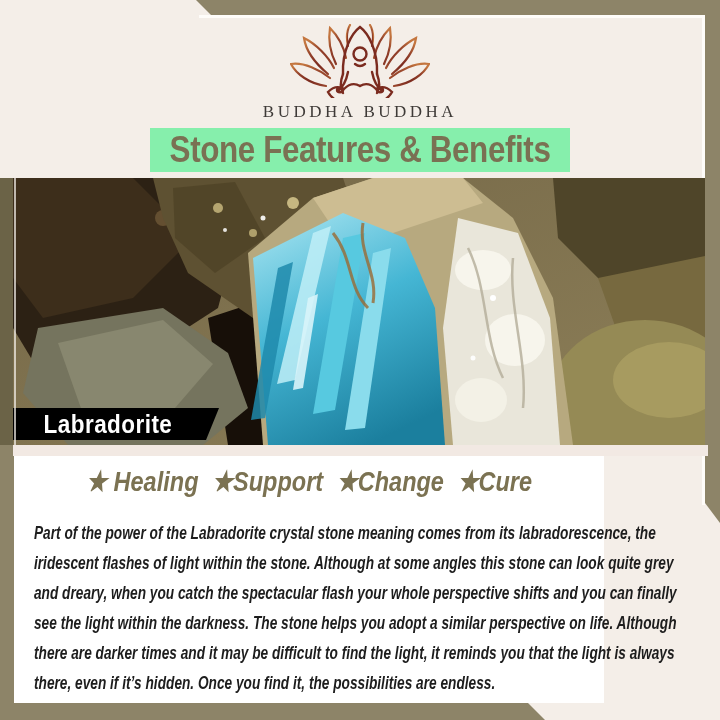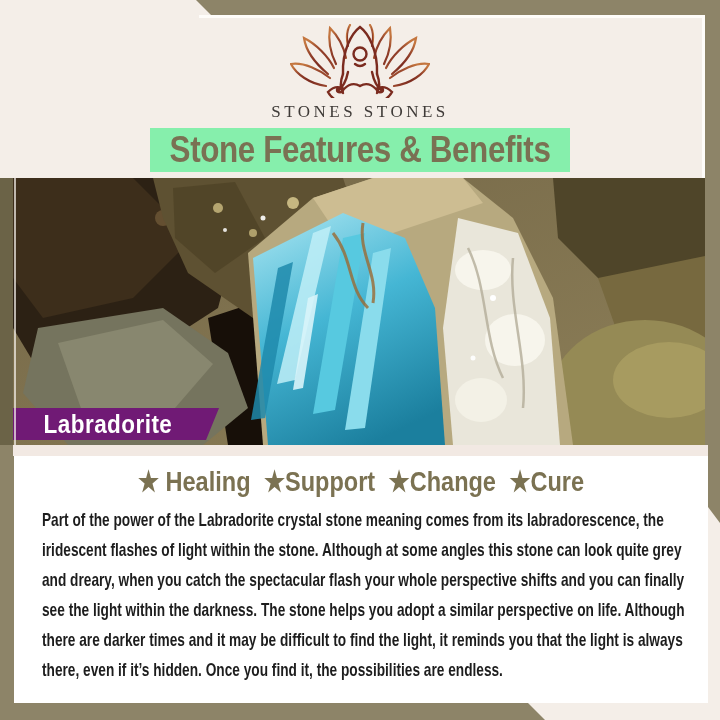--- a/index.html
+++ b/index.html
@@ -30,34 +30,34 @@
   .banner { position:absolute; top:128px; left:150px; width:420px; height:44px;
             background:#86efac; display:flex; align-items:center; justify-content:center; }
   .banner-title { font-size:37px; font-weight:bold; color:#7a7153; white-space:nowrap;
                   transform:scaleX(0.85); letter-spacing:-0.5px; }
 
   
   .photo { position:absolute; left:13px; top:178px; width:692px; height:267px; display:block; }
 
   
   .caption { position:absolute; left:13px; top:408px; width:206px; height:32px;
-             background:#701a75; display:flex; align-items:center;
+             background:#000000; display:flex; align-items:center;
              clip-path:polygon(0 0,100% 0,calc(100% - 13px) 100%,0 100%); }
   .caption-text { padding-left:34px; color:#ffffff; font-size:25px; font-weight:bold;
                   letter-spacing:0.5px; transform:scaleX(0.9); transform-origin:left center;
                   white-space:nowrap; }
 
   
   .strip { position:absolute; left:13px; top:445px; width:695px; height:11px; background:#f2e9e3; }
-  .panel { position:absolute; left:14px; top:456px; width:694px; height:247px; background:#ffffff; }
+  .panel { position:absolute; left:14px; top:456px; width:590px; height:247px; background:#ffffff;font-style:italic; }
   .benefits-row { margin-top:9px; display:flex; justify-content:center; gap:16px;
                   font-size:28px; font-weight:bold; color:#7b7252; white-space:nowrap;
                   transform:scaleX(0.84); }
   .benefit-item { white-space:pre; }
-  .body-text { margin-top:7px; padding-left:28px; }
+  .body-text { margin-top:20px; padding-left:20px; }
   .body-line { font-size:19px; font-weight:bold; color:#1d1d1d; line-height:30px;
                white-space:nowrap; transform:scaleX(0.72); transform-origin:left center; }
 </style>
 </head>
 <body>
 
 <div class="page">
 
   <div class="bar-top"></div>
   <div class="bar-right"></div>
@@ -99,21 +99,21 @@
         <path d="M 82,48 C 84,58 87,63 92,67"></path>
         <path d="M 53,50 C 50,58 50,64 53,69"></path>
         <path d="M 87,50 C 90,58 90,64 87,69"></path>
 
         <path d="M 38,68 C 43,78 58,82 70,82 C 82,82 97,78 102,68 C 97,63 91,62 86,65 C 81,60 75,59 70,62 C 65,59 59,60 54,65 C 49,62 43,63 38,68 Z"></path>
 
         <ellipse cx="50" cy="66" rx="3" ry="2.2"></ellipse>
         <ellipse cx="90" cy="66" rx="3" ry="2.2"></ellipse>
       </g>
     </svg>
-    <div class="brand-name">STONES STONES</div>
+    <div class="brand-name">BUDDHA BUDDHA</div>
   </div>
 
   <div class="banner">
     <div class="banner-title">Stone Features &amp; Benefits</div>
   </div>
 
   <svg class="photo" viewBox="0 0 692 267" preserveAspectRatio="none">
     <defs>
       <linearGradient id="bgGrad" x1="0" y1="0" x2="1" y2="1">
         <stop offset="0%" stop-color="#746747"></stop>

